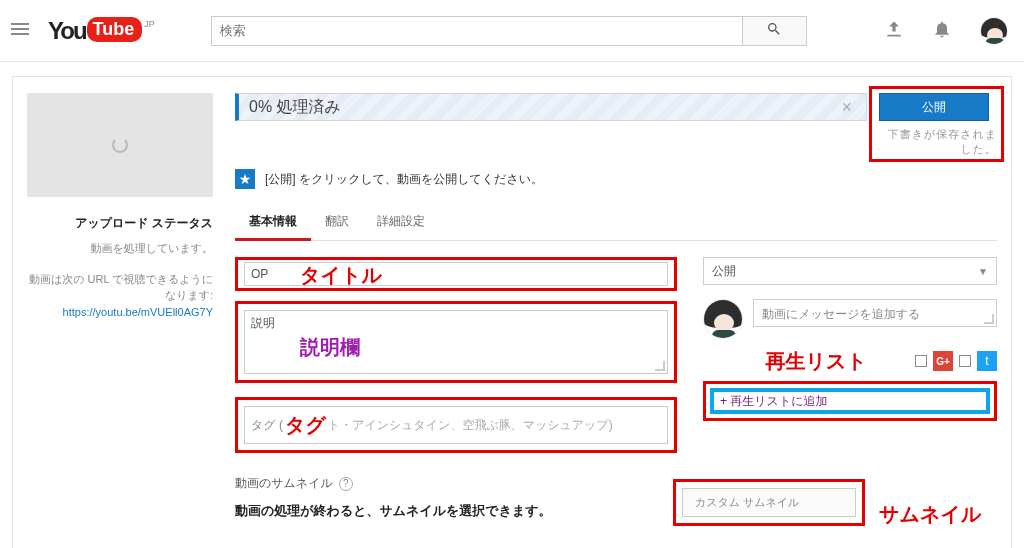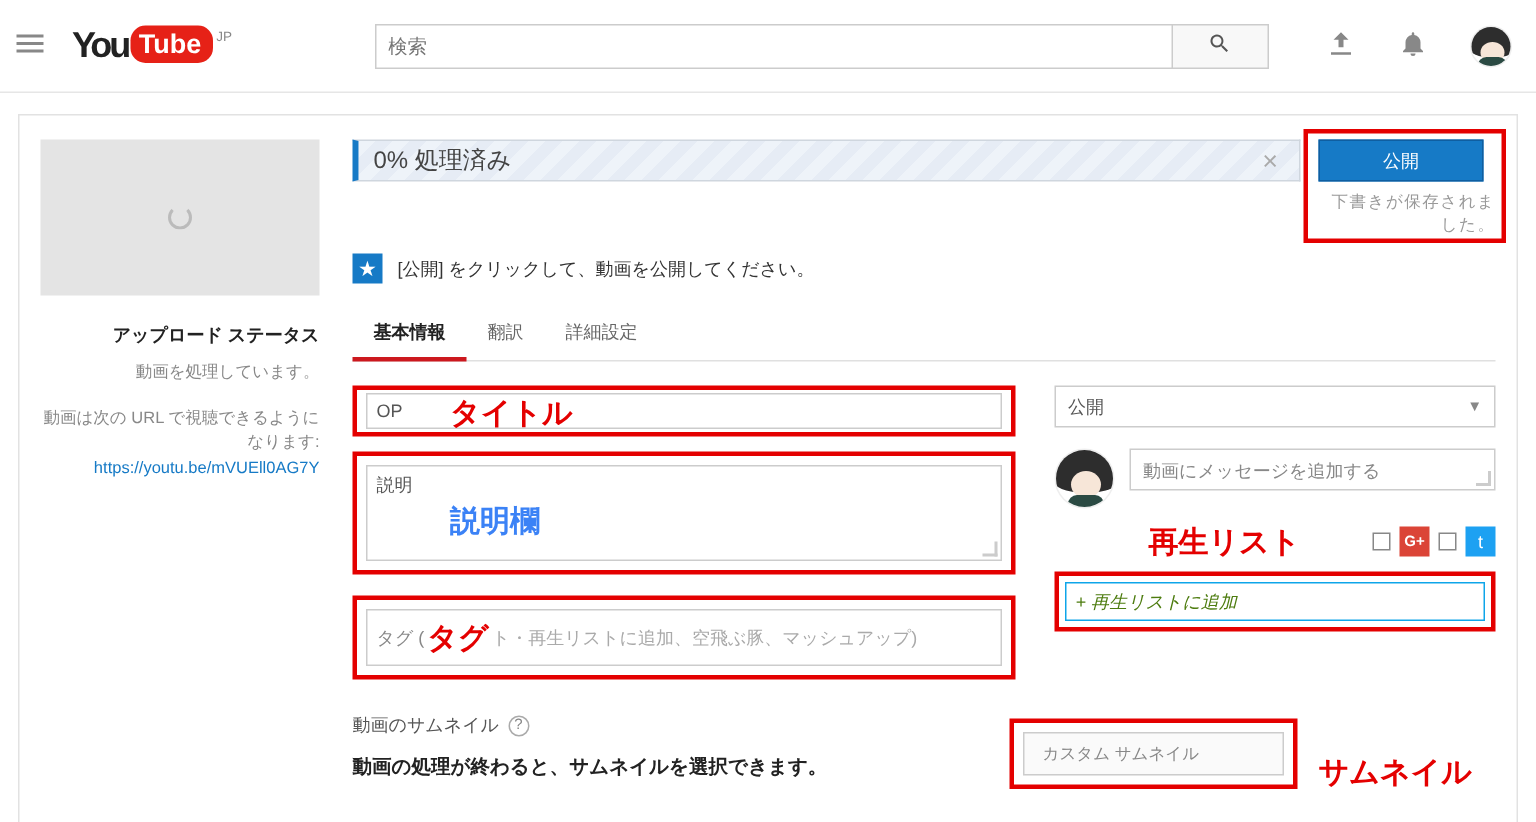--- a/index.html
+++ b/index.html
@@ -3,21 +3,21 @@
 <meta charset="utf-8">
 <style>
   * { box-sizing: border-box; margin: 0; padding: 0; }
   body { font-family: Arial, "Hiragino Kaku Gothic ProN", Meiryo, sans-serif; font-size: 13px; color: #222; background: #fff; width: 1024px; }
   .header { display: flex; align-items: center; height: 62px; padding: 0 16px 0 8px; border-bottom: 1px solid #e6e6e6; }
   .menu-icon { width: 24px; height: 24px; fill: #888; margin-right: 16px; }
   .logo { display: flex; align-items: flex-start; }
   .logo-you { font-family: Arial, sans-serif; font-weight: bold; font-size: 24px; color: #222; letter-spacing: -2px; }
   .logo-tube { background: #e62117; border-radius: 10px; padding: 2px 8px 2px 6px; color: #fff; font-family: Arial; font-weight: bold; font-size: 18px; margin-left: 1px; }
   .logo-jp { font-size: 9px; color: #888; margin-left: 2px; margin-top: 2px; }
-  .search-wrap { display: flex; margin-left: 75px; flex: 0 0 616px; padding-left: 20px; }
+  .search-wrap { display: flex; margin-left: 36px; flex: 0 0 616px; padding-left: 20px; }
   .search-input { flex: 1; height: 30px; border: 1px solid #ccc; padding: 0 8px; font-size: 13px; color: #888; background: #fff; }
   .search-btn { width: 64px; height: 30px; border: 1px solid #ccc; border-left: none; background: #f8f8f8; }
   .search-btn svg { width: 16px; height: 16px; fill: #555; }
   .header-right { margin-left: auto; display: flex; align-items: center; gap: 28px; }
   .hicon { width: 20px; height: 20px; fill: #888; }
   .avatar { width: 28px; height: 28px; border-radius: 50%; background: #fff; position: relative; overflow: hidden; border: 1px solid #eee; }
   .avatar-hair { position: absolute; top: -4px; left: -4px; width: 36px; height: 24px; background: #2d2d2d; border-radius: 50% 50% 40% 40%; }
   .avatar-face { position: absolute; top: 10px; left: 6px; width: 16px; height: 14px; background: #f7e6d8; border-radius: 50%; }
   .avatar-body { position: absolute; bottom: -4px; left: 4px; width: 20px; height: 10px; background: #2b4a43; border-radius: 6px 6px 0 0; }
 
@@ -55,21 +55,21 @@
   .form-left { flex: 0 0 442px; position: relative; }
   .form-right { flex: 1; position: relative; }
 
   .title-box { border: 3px solid #e40000; padding: 4px 6px; height: 34px; display: flex; align-items: center; position: relative; }
   .title-box .inner { border: 1px solid #ccc; width: 100%; height: 24px; padding: 0 6px; display: flex; align-items: center; font-size: 12px; color: #555; }
   .title-label { position: absolute; left: 62px; top: 2px; color: #e40000; font-size: 20px; font-weight: bold; }
 
   .desc-box { border: 3px solid #e40000; margin-top: 10px; padding: 6px; height: 82px; position: relative; }
   .desc-box .inner { border: 1px solid #ccc; width: 100%; height: 100%; padding: 4px 6px; font-size: 12px; color: #555; position: relative; }
   .desc-box .inner::after { content: ""; position: absolute; right: 2px; bottom: 2px; width: 8px; height: 8px; border-right: 2px solid #ccc; border-bottom: 2px solid #ccc; }
-  .desc-label { position: absolute; left: 62px; top: 30px; color: #3b82f6; font-size: 20px; font-weight: bold; }
+  .desc-label { position: absolute; left: 62px; top: 30px; color: #a21caf; font-size: 20px; font-weight: bold; }
 
   .tags-box { border: 3px solid #e40000; margin-top: 14px; height: 56px; padding: 6px; position: relative; display: flex; align-items: center; }
   .tags-box .inner { border: 1px solid #ccc; width: 100%; height: 100%; display: flex; align-items: center; padding: 0 6px; font-size: 12px; color: #888; }
   .tags-label { color: #e40000; font-size: 20px; font-weight: bold; margin: 0 2px; }
   .tags-hint { color: #aaa; font-size: 12px; }
 
   .thumbs-h { display: flex; align-items: center; gap: 6px; margin-top: 22px; font-size: 12px; color: #555; }
   .thumbs-h .q { width: 14px; height: 14px; border: 1px solid #aaa; border-radius: 50%; font-size: 10px; color: #888; display: flex; align-items: center; justify-content: center; }
   .thumbs-msg { font-size: 13px; color: #222; margin-top: 10px; font-weight: bold; }
 
@@ -90,21 +90,21 @@
   .msg-input { flex: 1; border: 1px solid #ccc; height: 28px; padding: 6px 8px; font-size: 12px; color: #888; position: relative; }
   .msg-input::after { content: ""; position: absolute; right: 2px; bottom: 2px; width: 8px; height: 8px; border-right: 2px solid #ccc; border-bottom: 2px solid #ccc; }
 
   .share-row { display: flex; justify-content: flex-end; align-items: center; gap: 6px; margin-top: 12px; position: relative; }
   .cb { width: 12px; height: 12px; border: 1px solid #888; display: inline-block; }
   .sq-g { width: 20px; height: 20px; background: #db4437; color: #fff; font-size: 10px; font-weight: bold; display: flex; align-items: center; justify-content: center; }
   .sq-t { width: 20px; height: 20px; background: #1da1f2; color: #fff; font-size: 12px; display: flex; align-items: center; justify-content: center; }
   .playlist-label-red { position: absolute; right: 130px; top: -3px; color: #e40000; font-size: 20px; font-weight: bold; white-space: nowrap; }
 
   .playlist-box { border: 3px solid #e40000; margin-top: 10px; padding: 4px; }
-  .playlist-inner { border: 1px solid #0ea5e9; height: 26px; display: flex; align-items: center; padding: 0 6px; font-size: 12px; color: #4d7c0f; font-style: italic; }
+  .playlist-inner { border: 4px solid #0ea5e9; height: 26px; display: flex; align-items: center; padding: 0 6px; font-size: 12px; color: #701a75; }
 
   .footer { display: flex; justify-content: flex-end; gap: 10px; padding: 8px 14px 14px; }
 </style>
 </head>
 <body>
 
 <div class="header">
   <span>
     <svg class="menu-icon" viewBox="0 0 24 24">
         <path d="M3 6h18v2H3zM3 11h18v2H3zM3 16h18v2H3z"></path>
@@ -190,21 +190,21 @@
             <div class="inner">
               <span>説明</span>
             </div>
             <span class="desc-label">説明欄</span>
           </div>
 
           <div class="tags-box">
             <div class="inner">
               <span>タグ (</span>
               <span class="tags-label">タグ</span>
-              <span class="tags-hint">ト・再生リストに追加、空飛ぶ豚、マッシュアップ)</span>
+              <span class="tags-hint">ト・アインシュタイン、空飛ぶ豚、マッシュアップ)</span>
             </div>
           </div>
 
           <div class="thumbs-h">
             <span>動画のサムネイル</span>
             <span class="q">?</span>
           </div>
           <div class="thumbs-msg">動画の処理が終わると、サムネイルを選択できます。</div>
 
           <div class="custom-thumb-wrap">

